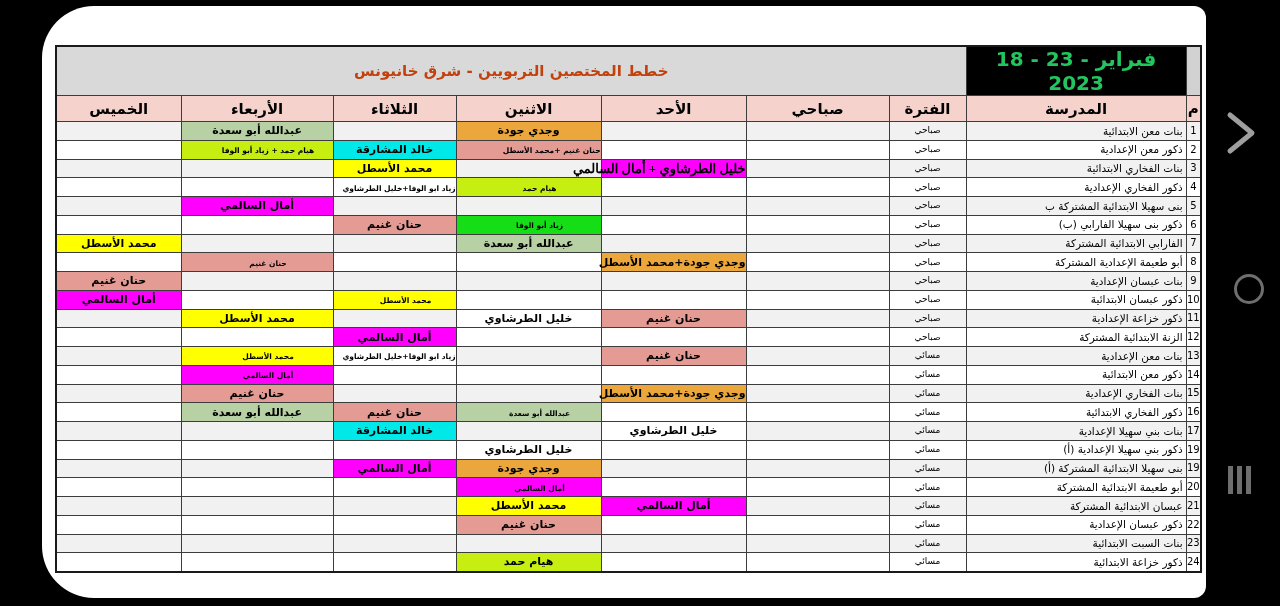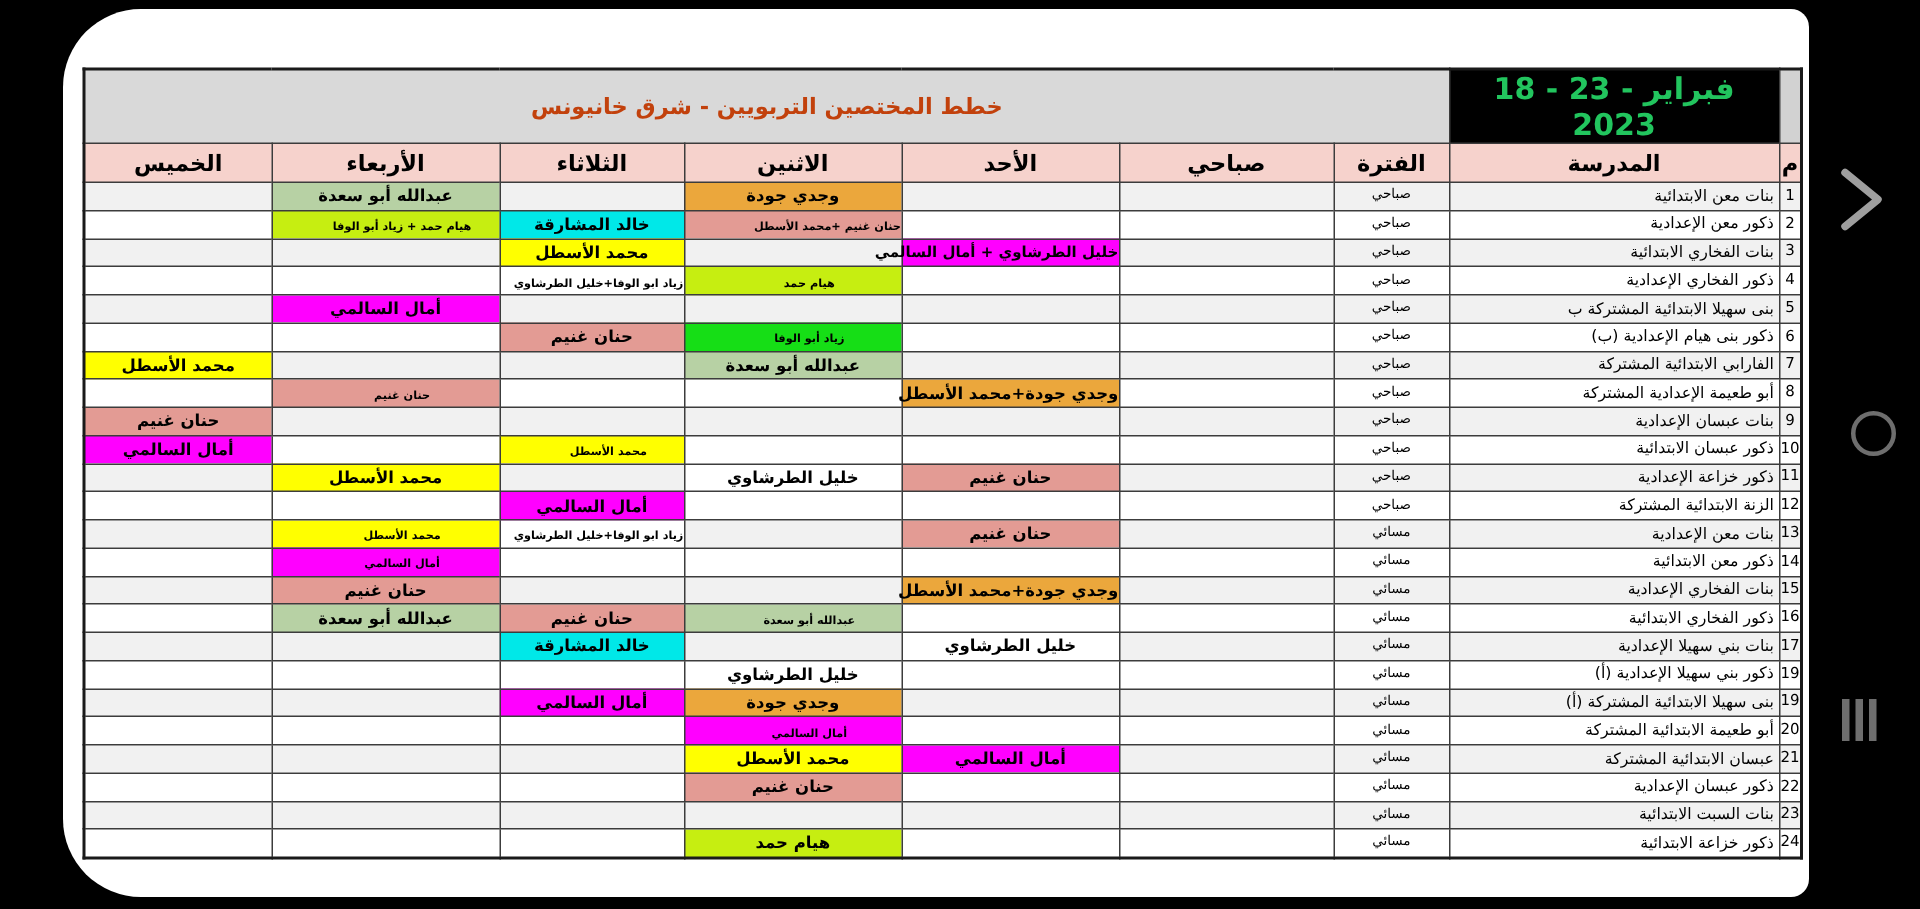--- a/index.html
+++ b/index.html
@@ -29,21 +29,21 @@
   }
   
   tbody tr{height:18.75px;}
   tbody td{text-align:center;font-weight:bold;font-size:11px;color:#000;line-height:1;background:#fff;}
   tbody tr.band td{background:#F1F1F1;}
   td.num{font-weight:normal;font-size:10px;}
   td.school{text-align:right;padding-right:3px;font-weight:normal;font-size:10.5px;}
   td.period{font-weight:normal;font-size:9px;}
   tbody td span{display:inline-block;white-space:nowrap;}
   tbody td span.sm{font-size:7.5px;margin-left:22px;}
-  tbody td span.wide{position:relative;z-index:2;font-size:10px;}
+  tbody td span.wide{position:relative;z-index:2;font-size:13px;font-family:Liberation Serif, serif;}
   
   .nav-next{position:absolute;left:1224px;top:110px;}
   .nav-home{
     position:absolute;left:1234px;top:274px;width:24px;height:24px;
     border:3px solid #6e6e6e;border-radius:50%;
   }
   .nav-recents{position:absolute;left:1228px;top:466px;display:flex;gap:4px;}
   .nav-recents i{display:block;width:5px;height:28px;background:#6e6e6e;}
 </style>
 </head>
@@ -131,21 +131,21 @@
           <td class="period">صباحي</td>
           <td></td>
           <td></td>
           <td></td>
           <td></td>
           <td style="background: rgb(255, 0, 255);"><span>أمال السالمي</span></td>
           <td></td>
         </tr>
         <tr>
           <td class="num">6</td>
-          <td class="school">ذكور بنى هيام الإعدادية  (ب)</td>
+          <td class="school">ذكور بنى سهيلا الفارابي  (ب)</td>
           <td class="period">صباحي</td>
           <td></td>
           <td></td>
           <td style="background: rgb(22, 222, 22);"><span class="sm">زياد أبو الوفا</span></td>
           <td style="background: rgb(227, 155, 148);"><span>حنان غنيم</span></td>
           <td></td>
           <td></td>
         </tr>
         <tr class="band">
           <td class="num">7</td>

